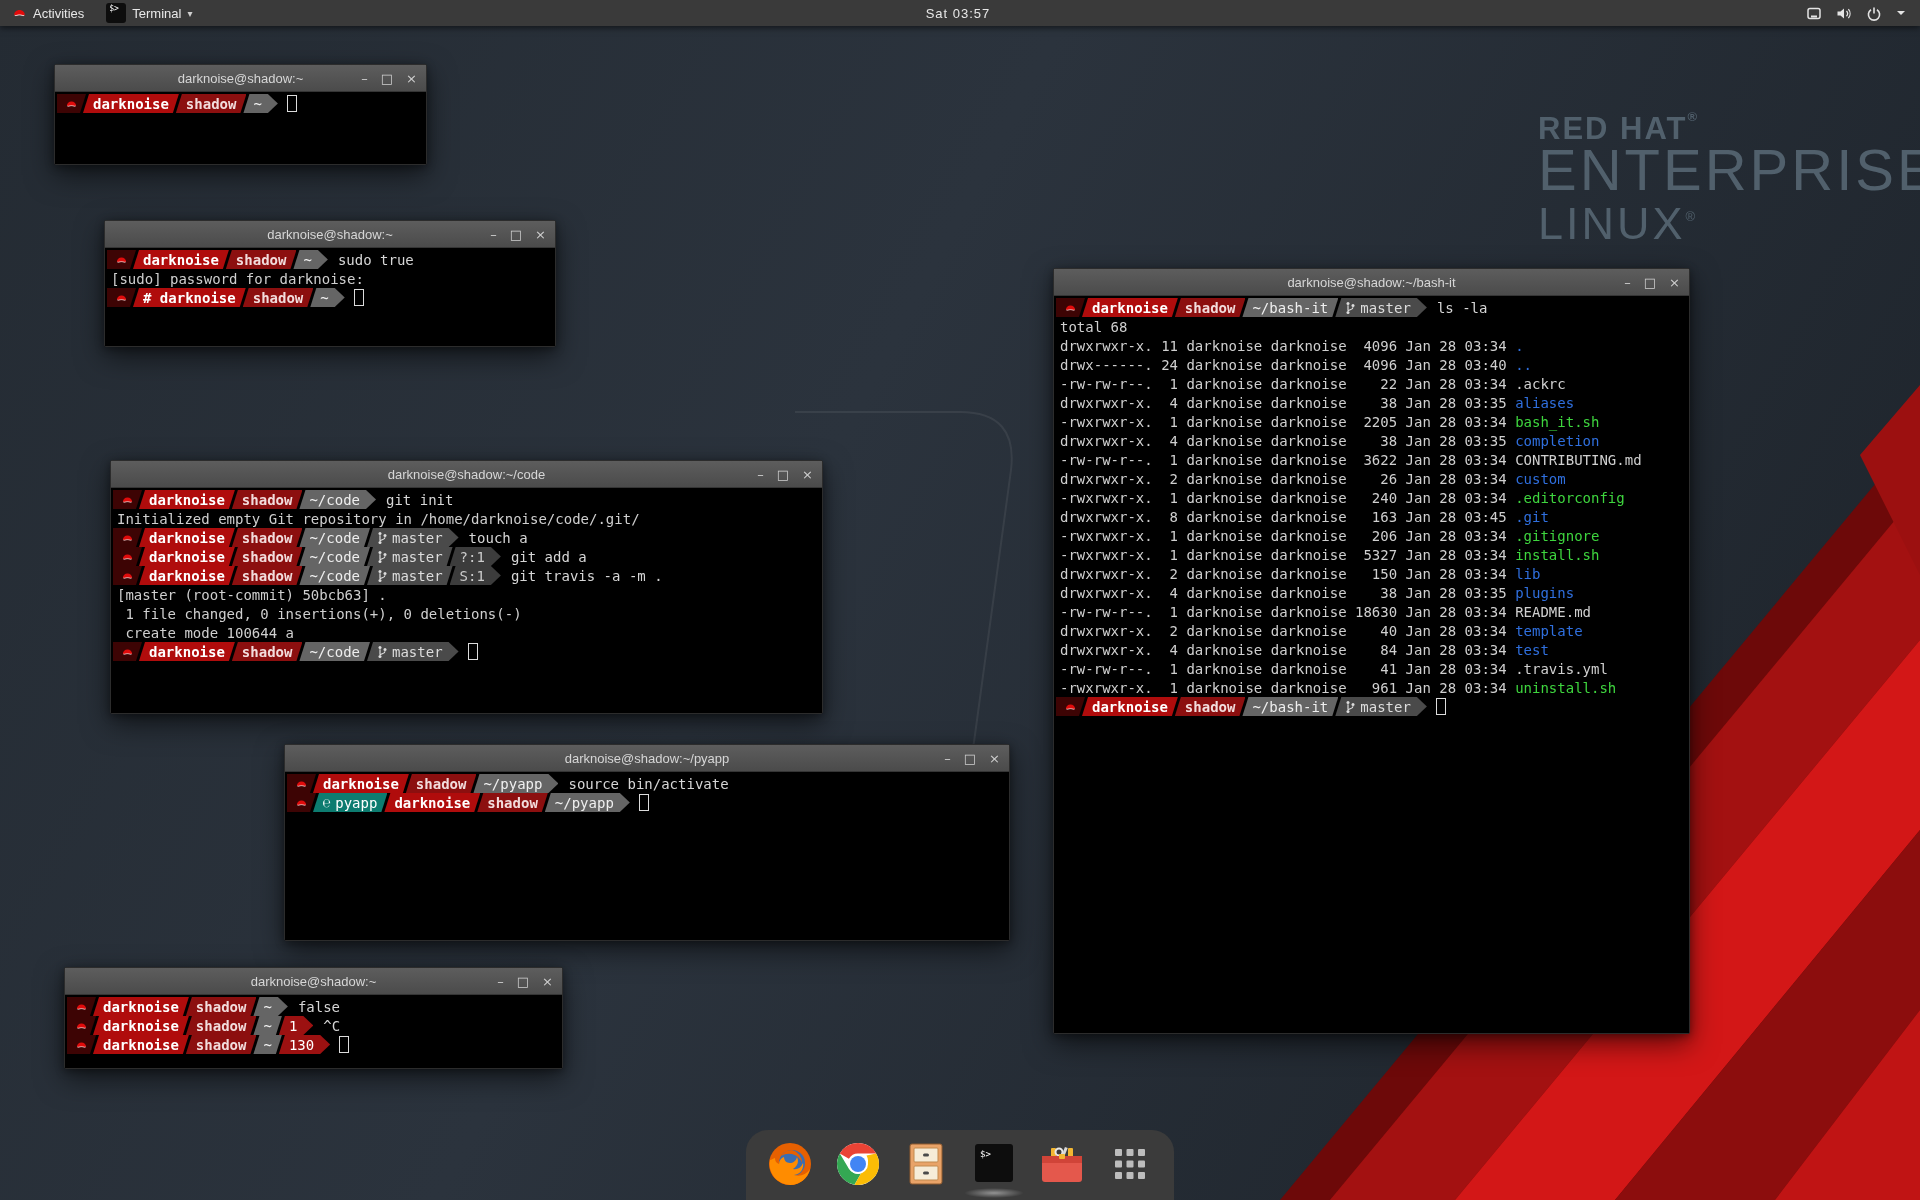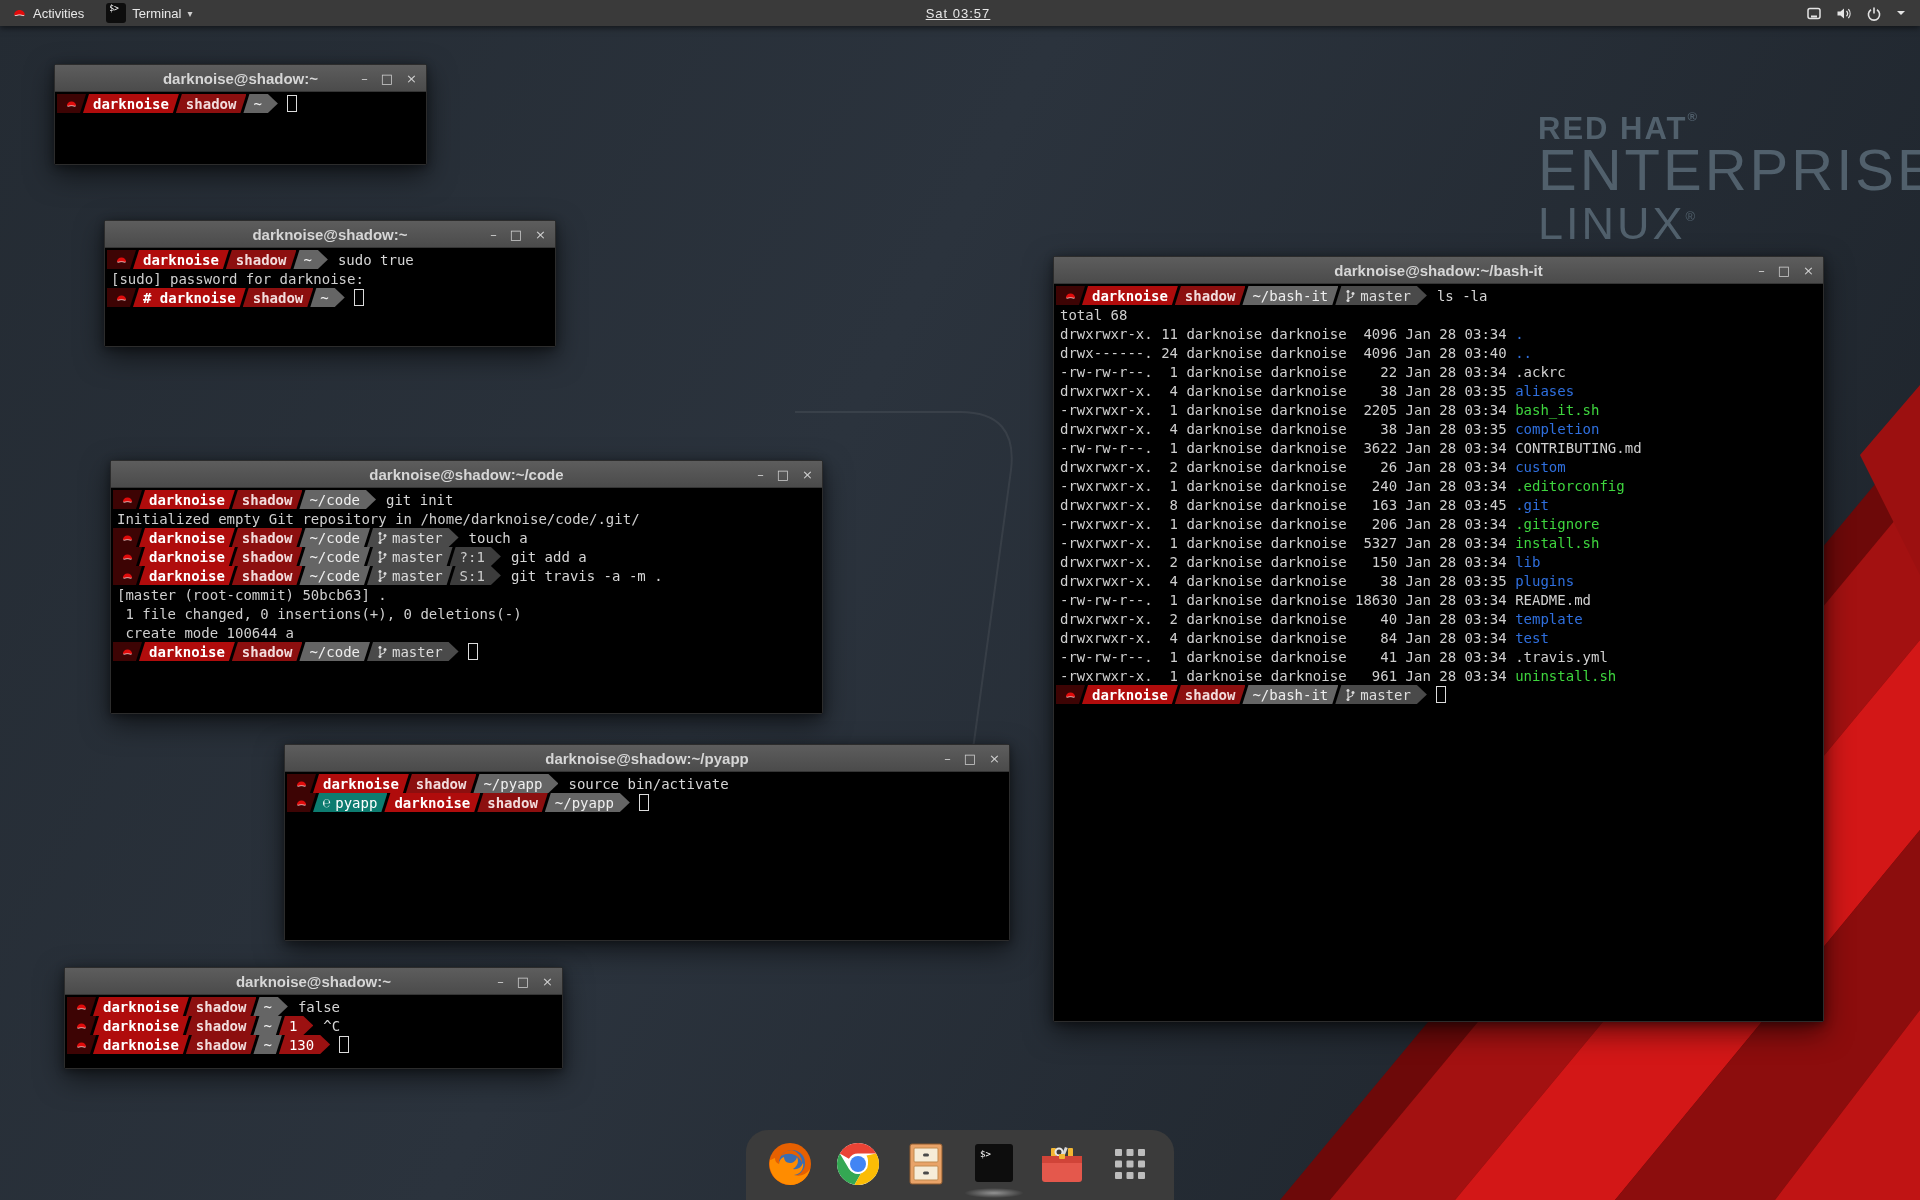--- a/index.html
+++ b/index.html
@@ -22,38 +22,38 @@
     position:absolute;left:0;top:0;width:1920px;height:26px;background:#3a3a3a;
     z-index:10;display:flex;align-items:center;color:#e8e8e8;font-size:13px;
     box-shadow:0 2px 6px rgba(0,0,0,0.55);
     justify-content:flex-end;
   }
   .tb-left{display:flex;align-items:center;height:100%;}
   .activities{display:flex;align-items:center;gap:6px;padding:0 12px;height:100%;cursor:pointer;}
   .appmenu{display:flex;align-items:center;gap:6px;padding:0 10px;height:100%;cursor:pointer;}
   .appmenu .tile{width:20px;height:20px;background:#0d0d0d;border-radius:3px;display:flex;align-items:flex-start;justify-content:flex-start;padding:2px 0 0 3px;box-sizing:border-box;}
   .appmenu .tile span{font-family:"DejaVu Sans Mono",monospace;font-size:8px;color:#fff;line-height:8px;}
-  .tb-clock{position:absolute;left:0;right:4px;text-align:center;pointer-events:none;text-decoration:underline;}
+  .tb-clock{position:absolute;left:0;right:4px;text-align:center;pointer-events:none;}
   .tb-clock span{pointer-events:auto;cursor:pointer;letter-spacing:1px;}
   .tb-right{margin-left:auto;display:flex;align-items:center;gap:14px;padding-right:14px;height:100%;}
   .tb-right svg{display:block;}
   
   .twin{position:absolute;z-index:2;border-radius:2px;
     box-shadow:0 10px 28px rgba(0,0,0,0.55), 0 2px 8px rgba(0,0,0,0.4);
     border:1px solid #2c2c2c;background:#000;display:flex;flex-direction:column;box-sizing:border-box;}
   .w1{left:54px;top:64px;width:373px;height:101px;}
   .w2{left:104px;top:220px;width:452px;height:127px;}
   .w3{left:110px;top:460px;width:713px;height:254px;}
   .w4{left:284px;top:744px;width:726px;height:197px;}
   .w5{left:64px;top:967px;width:499px;height:102px;}
-  .w6{left:1053px;top:256px;width:771px;height:766px;}
+  .w6{left:1053px;top:268px;width:637px;height:766px;}
   .titlebar{height:26px;flex:0 0 26px;background:linear-gradient(#5d5d5d,#4b4b4b);
     position:relative;display:flex;align-items:center;justify-content:center;
     border-bottom:1px solid #353535;cursor:default;}
-  .ttitle{font-size:15px;font-weight:bold;color:#d6d6d6;}
+  .ttitle{font-size:13px;font-weight:normal;color:#d6d6d6;}
   .tbtns{position:absolute;right:9px;top:0;height:100%;display:flex;align-items:center;gap:13px;}
   .tb{color:#cfcfcf;font-size:13px;line-height:13px;cursor:pointer;font-family:"DejaVu Sans",sans-serif;}
   .tbody{flex:1;background:#000;padding:2px 0 16px 2px;overflow:hidden;
     font-family:"DejaVu Sans Mono",monospace;font-size:14px;}
   .tline{display:flex;align-items:center;height:19px;white-space:pre;}
   
   .pseg{display:inline-flex;align-items:center;height:19px;padding:0 10px;
     clip-path:polygon(6px 0,100% 0,calc(100% - 6px) 100%,0 100%);}
   .pseg + .pseg{margin-left:-3px;}
   .tline .pseg:first-child{clip-path:polygon(0 0,100% 0,calc(100% - 6px) 100%,0 100%);}

